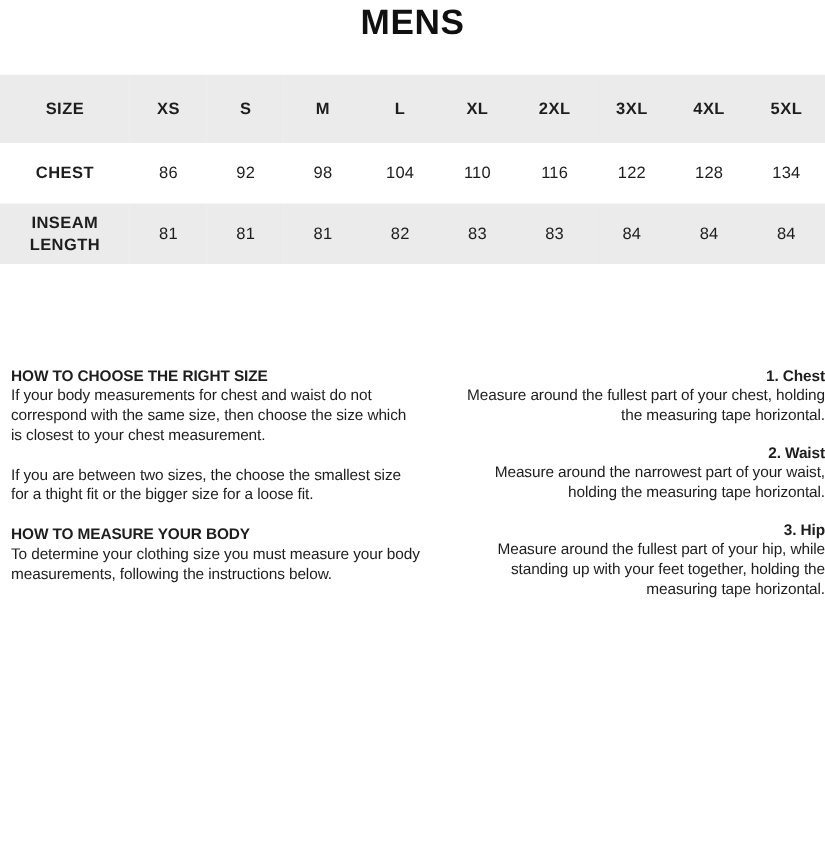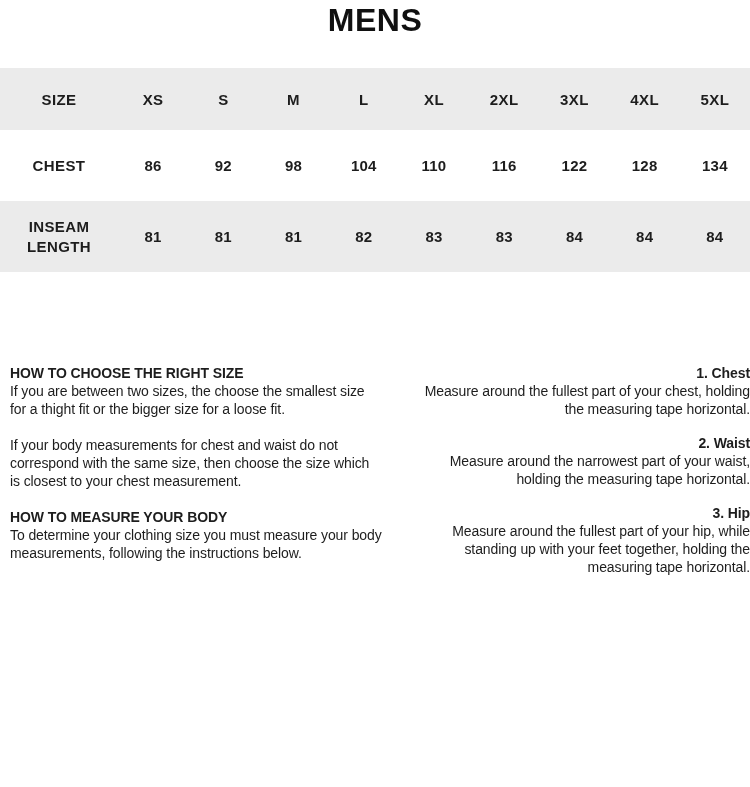--- a/index.html
+++ b/index.html
@@ -20,35 +20,35 @@
     color: #101010;
   }
   table.size-table {
     width: 750px;
     border-collapse: collapse;
     table-layout: fixed;
     margin-top: 32px;
   }
   table.size-table tr.shaded { background: #ebebeb; }
   table.size-table tr.hdr { height: 62px; }
-  table.size-table tr.data { height: 71px; }
+  table.size-table tr.data { height: 55px; }
   th, td {
     padding: 0;
     text-align: center;
     vertical-align: middle;
     font-size: 15px;
   }
   th { font-weight: bold; letter-spacing: 0.4px; }
   td.row-label { font-weight: bold; letter-spacing: 0.4px; }
   td.row-label .wrap {
     display: inline-block;
     max-width: 84px;
     line-height: 1.3;
   }
-  td.cell-value { font-weight: bold; letter-spacing: 0.2px; }
+  td.cell-value { font-weight: normal; letter-spacing: 0.2px; }
   .columns {
     display: flex;
     margin: 92px 0 0 10px;
   }
   .col-left { width: 372px; }
   .col-right { width: 328px; margin-left: 40px; text-align: right; }
   .sec-heading {
     margin: 0;
     font-size: 14px; font-weight: bold;
     line-height: 18px;
@@ -118,22 +118,22 @@
       <td class="cell-value">84</td>
       <td class="cell-value">84</td>
       <td class="cell-value">84</td>
     </tr>
   </tbody>
 </table>
 
 <div class="columns">
   <div class="col-left">
     <h3 class="sec-heading">HOW TO CHOOSE THE RIGHT SIZE</h3>
+    <p class="body-text">If your body measurements for chest and waist do not correspond with the same size, then choose the size which is closest to your chest measurement.</p>
     <p class="body-text">If you are between two sizes, the choose the smallest size for a thight fit or the bigger size for a loose fit.</p>
-    <p class="body-text">If your body measurements for chest and waist do not correspond with the same size, then choose the size which is closest to your chest measurement.</p>
     <h3 class="sec-heading">HOW TO MEASURE YOUR BODY</h3>
     <p class="body-text last">To determine your clothing size you must measure your body measurements, following the instructions below.</p>
   </div>
   <div class="col-right">
     <div class="inst-item">
       <h3 class="sec-heading">1. Chest</h3>
       <p class="body-text last">Measure around the fullest part of your chest, holding the measuring tape horizontal.</p>
     </div>
     <div class="inst-item">
       <h3 class="sec-heading">2. Waist</h3>

